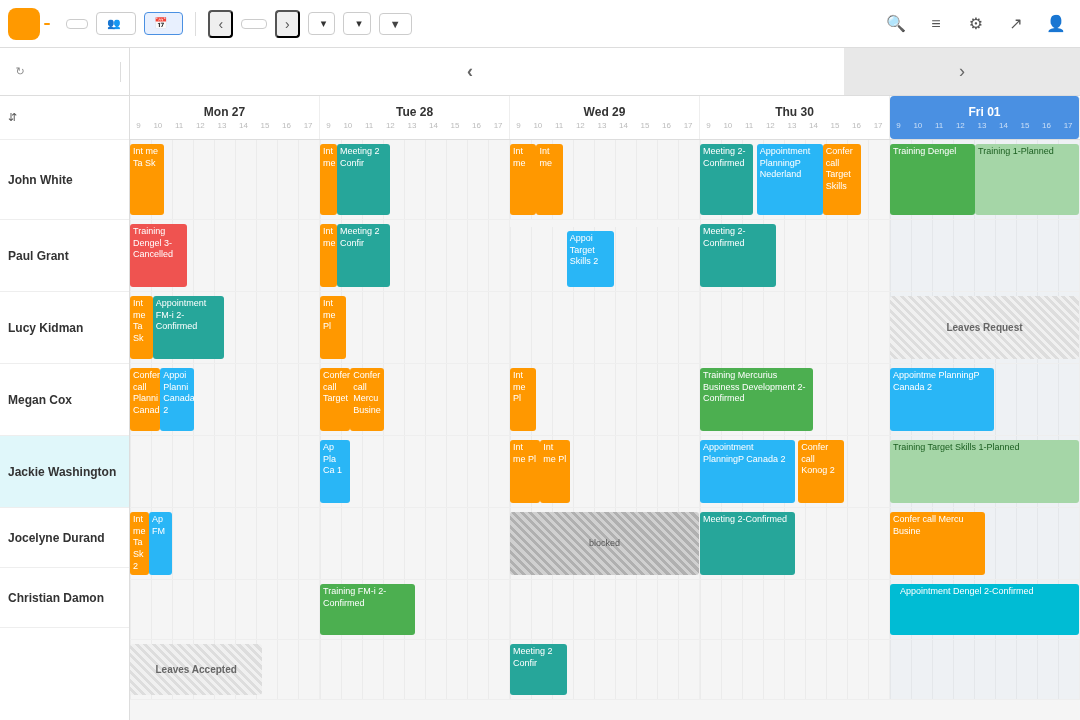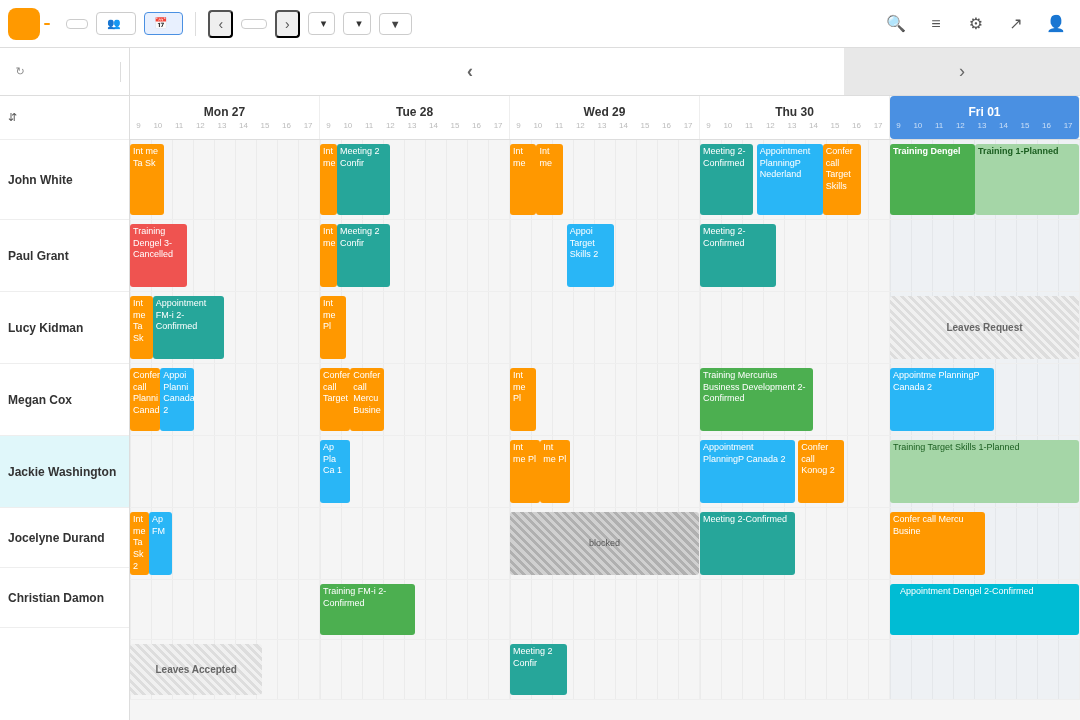--- a/index.html
+++ b/index.html
@@ -242,21 +242,21 @@
               <div style="position: absolute; top: 0px; bottom: 0px; left: 33.3333%; width: 1px; background: rgba(0, 0, 0, 0.04);"></div>
               <div style="position: absolute; top: 0px; bottom: 0px; left: 44.4444%; width: 1px; background: rgba(0, 0, 0, 0.04);"></div>
               <div style="position: absolute; top: 0px; bottom: 0px; left: 55.5556%; width: 1px; background: rgba(0, 0, 0, 0.04);"></div>
               <div style="position: absolute; top: 0px; bottom: 0px; left: 66.6667%; width: 1px; background: rgba(0, 0, 0, 0.04);"></div>
               <div style="position: absolute; top: 0px; bottom: 0px; left: 77.7778%; width: 1px; background: rgba(0, 0, 0, 0.04);"></div>
               <div style="position: absolute; top: 0px; bottom: 0px; left: 88.8889%; width: 1px; background: rgba(0, 0, 0, 0.04);"></div>
               <div style="position: absolute; border-radius: 3px; padding: 2px 3px; font-size: 9px; line-height: 1.3; overflow: hidden; cursor: pointer; z-index: 2; left: 30%; width: 35%; top: 4px; bottom: 4px; background: rgb(41, 182, 246); color: rgb(255, 255, 255);">Appointment PlanningP Nederland</div>
               <div style="position: absolute; border-radius: 3px; padding: 2px 3px; font-size: 9px; line-height: 1.3; overflow: hidden; cursor: pointer; z-index: 2; left: 65%; width: 20%; top: 4px; bottom: 4px; background: rgb(255, 152, 0); color: rgb(255, 255, 255);">Confer call Target Skills</div>
               <div style="position: absolute; border-radius: 3px; padding: 2px 3px; font-size: 9px; line-height: 1.3; overflow: hidden; cursor: pointer; z-index: 2; left: 0%; width: 28%; top: 4px; bottom: 4px; background: rgb(38, 166, 154); color: rgb(255, 255, 255);">Meeting 2-Confirmed</div>
             </div>
-            <div style="flex: 1 1 0%; border-right: 1px solid rgb(238, 238, 238); position: relative; background: rgba(74, 144, 226, 0.04); font-weight: bold;">
+            <div style="flex: 1 1 0%; border-right: 1px solid rgb(238, 238, 238); position: relative; background: rgba(74, 144, 226, 0.04);">
               <div style="position: absolute; top: 0px; bottom: 0px; left: 0%; width: 1px; background: rgba(0, 0, 0, 0.04);"></div>
               <div style="position: absolute; top: 0px; bottom: 0px; left: 11.1111%; width: 1px; background: rgba(0, 0, 0, 0.04);"></div>
               <div style="position: absolute; top: 0px; bottom: 0px; left: 22.2222%; width: 1px; background: rgba(0, 0, 0, 0.04);"></div>
               <div style="position: absolute; top: 0px; bottom: 0px; left: 33.3333%; width: 1px; background: rgba(0, 0, 0, 0.04);"></div>
               <div style="position: absolute; top: 0px; bottom: 0px; left: 44.4444%; width: 1px; background: rgba(0, 0, 0, 0.04);"></div>
               <div style="position: absolute; top: 0px; bottom: 0px; left: 55.5556%; width: 1px; background: rgba(0, 0, 0, 0.04);"></div>
               <div style="position: absolute; top: 0px; bottom: 0px; left: 66.6667%; width: 1px; background: rgba(0, 0, 0, 0.04);"></div>
               <div style="position: absolute; top: 0px; bottom: 0px; left: 77.7778%; width: 1px; background: rgba(0, 0, 0, 0.04);"></div>
               <div style="position: absolute; top: 0px; bottom: 0px; left: 88.8889%; width: 1px; background: rgba(0, 0, 0, 0.04);"></div>
               <div style="position: absolute; border-radius: 3px; padding: 2px 3px; font-size: 9px; line-height: 1.3; overflow: hidden; cursor: pointer; z-index: 2; left: 0%; width: 45%; top: 4px; bottom: 4px; background: rgb(76, 175, 80); color: rgb(255, 255, 255);">Training Dengel</div>
@@ -282,21 +282,21 @@
               <div style="position: absolute; top: 0px; bottom: 0px; left: 22.2222%; width: 1px; background: rgba(0, 0, 0, 0.04);"></div>
               <div style="position: absolute; top: 0px; bottom: 0px; left: 33.3333%; width: 1px; background: rgba(0, 0, 0, 0.04);"></div>
               <div style="position: absolute; top: 0px; bottom: 0px; left: 44.4444%; width: 1px; background: rgba(0, 0, 0, 0.04);"></div>
               <div style="position: absolute; top: 0px; bottom: 0px; left: 55.5556%; width: 1px; background: rgba(0, 0, 0, 0.04);"></div>
               <div style="position: absolute; top: 0px; bottom: 0px; left: 66.6667%; width: 1px; background: rgba(0, 0, 0, 0.04);"></div>
               <div style="position: absolute; top: 0px; bottom: 0px; left: 77.7778%; width: 1px; background: rgba(0, 0, 0, 0.04);"></div>
               <div style="position: absolute; top: 0px; bottom: 0px; left: 88.8889%; width: 1px; background: rgba(0, 0, 0, 0.04);"></div>
               <div style="position: absolute; border-radius: 3px; padding: 2px 3px; font-size: 9px; line-height: 1.3; overflow: hidden; cursor: pointer; z-index: 2; left: 0%; width: 9%; top: 4px; bottom: 4px; background: rgb(255, 152, 0); color: rgb(255, 255, 255);">Int me</div>
               <div style="position: absolute; border-radius: 3px; padding: 2px 3px; font-size: 9px; line-height: 1.3; overflow: hidden; cursor: pointer; z-index: 2; left: 9%; width: 28%; top: 4px; bottom: 4px; background: rgb(38, 166, 154); color: rgb(255, 255, 255);">Meeting 2 Confir</div>
             </div>
-            <div style="flex: 1 1 0%; border-right: 1px solid rgb(238, 238, 238); position: relative;">
+            <div style="flex: 1 1 0%; border-right: 1px solid rgb(238, 238, 238); position: relative; margin-top: 7px;">
               <div style="position: absolute; top: 0px; bottom: 0px; left: 0%; width: 1px; background: rgba(0, 0, 0, 0.04);"></div>
               <div style="position: absolute; top: 0px; bottom: 0px; left: 11.1111%; width: 1px; background: rgba(0, 0, 0, 0.04);"></div>
               <div style="position: absolute; top: 0px; bottom: 0px; left: 22.2222%; width: 1px; background: rgba(0, 0, 0, 0.04);"></div>
               <div style="position: absolute; top: 0px; bottom: 0px; left: 33.3333%; width: 1px; background: rgba(0, 0, 0, 0.04);"></div>
               <div style="position: absolute; top: 0px; bottom: 0px; left: 44.4444%; width: 1px; background: rgba(0, 0, 0, 0.04);"></div>
               <div style="position: absolute; top: 0px; bottom: 0px; left: 55.5556%; width: 1px; background: rgba(0, 0, 0, 0.04);"></div>
               <div style="position: absolute; top: 0px; bottom: 0px; left: 66.6667%; width: 1px; background: rgba(0, 0, 0, 0.04);"></div>
               <div style="position: absolute; top: 0px; bottom: 0px; left: 77.7778%; width: 1px; background: rgba(0, 0, 0, 0.04);"></div>
               <div style="position: absolute; top: 0px; bottom: 0px; left: 88.8889%; width: 1px; background: rgba(0, 0, 0, 0.04);"></div>
               <div style="position: absolute; border-radius: 3px; padding: 2px 3px; font-size: 9px; line-height: 1.3; overflow: hidden; cursor: pointer; z-index: 2; left: 30%; width: 25%; top: 4px; bottom: 4px; background: rgb(41, 182, 246); color: rgb(255, 255, 255);">Appoi Target Skills 2</div>

